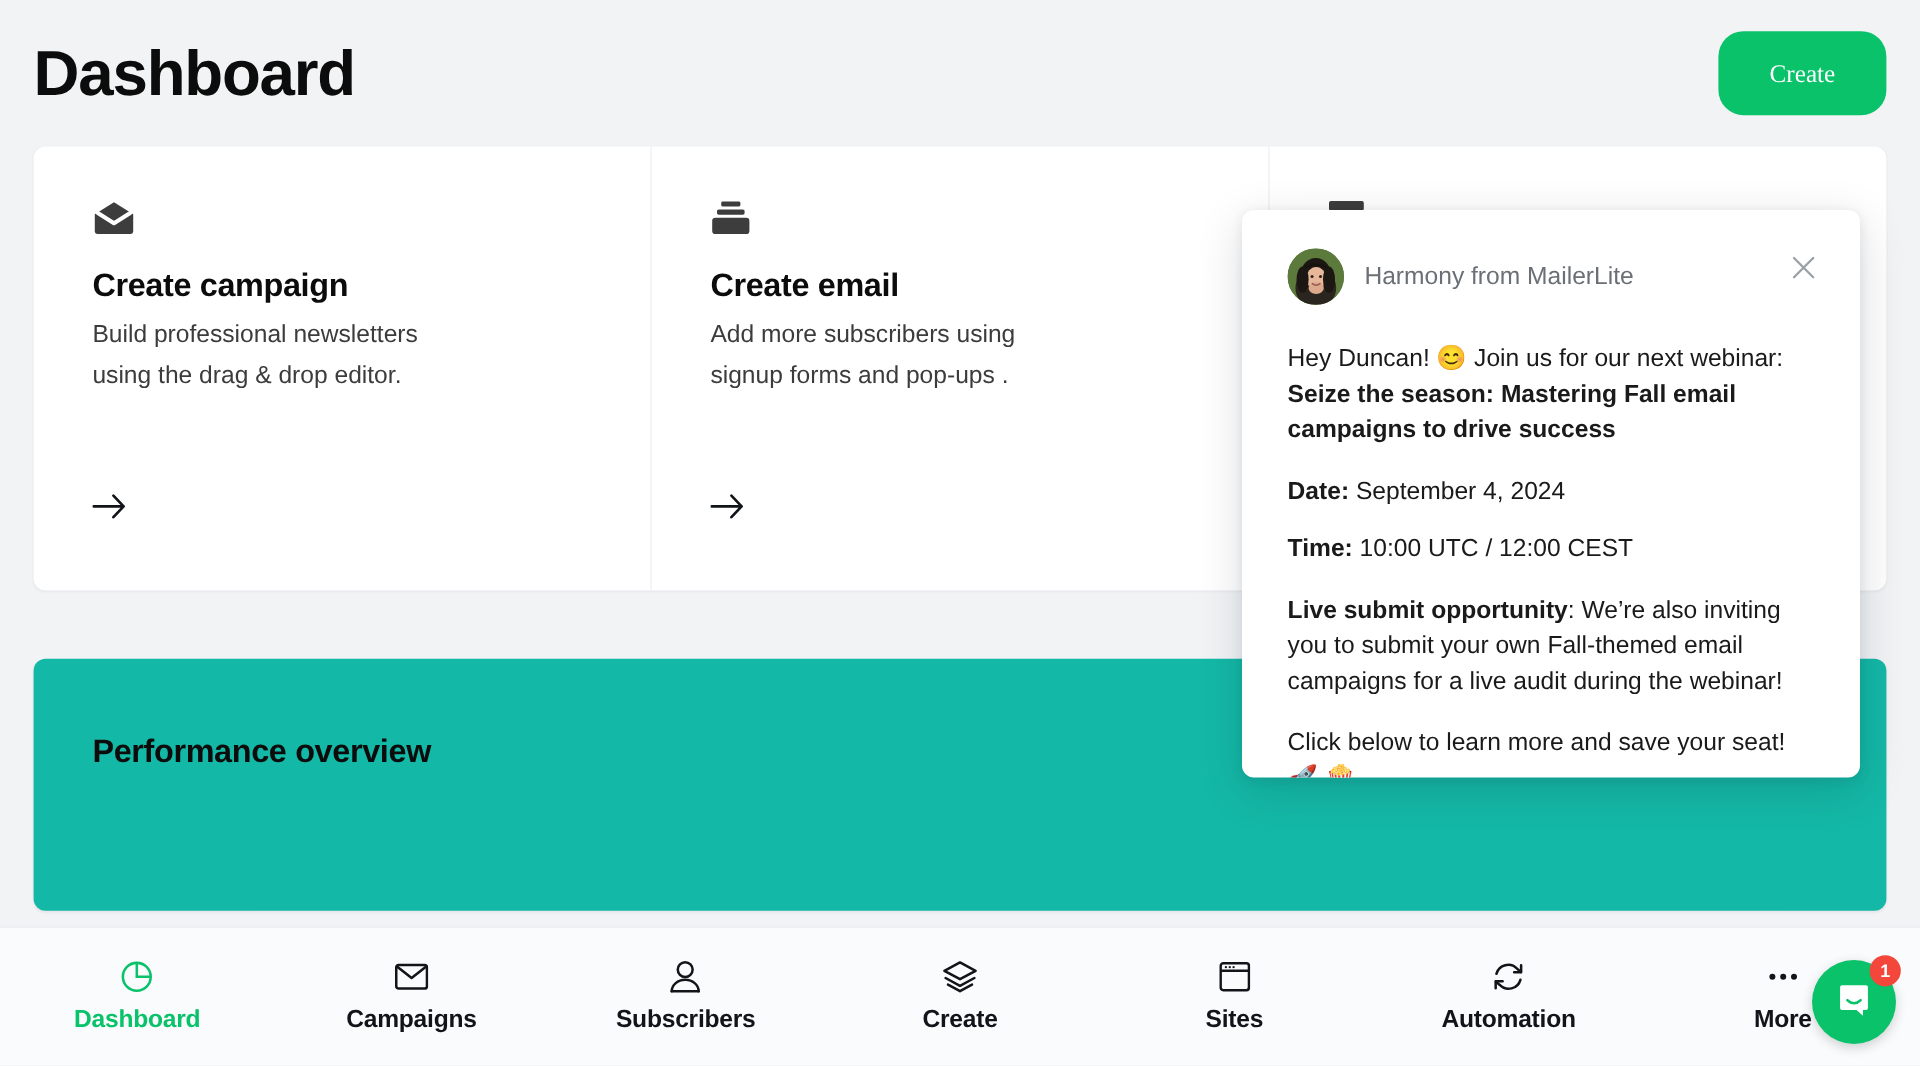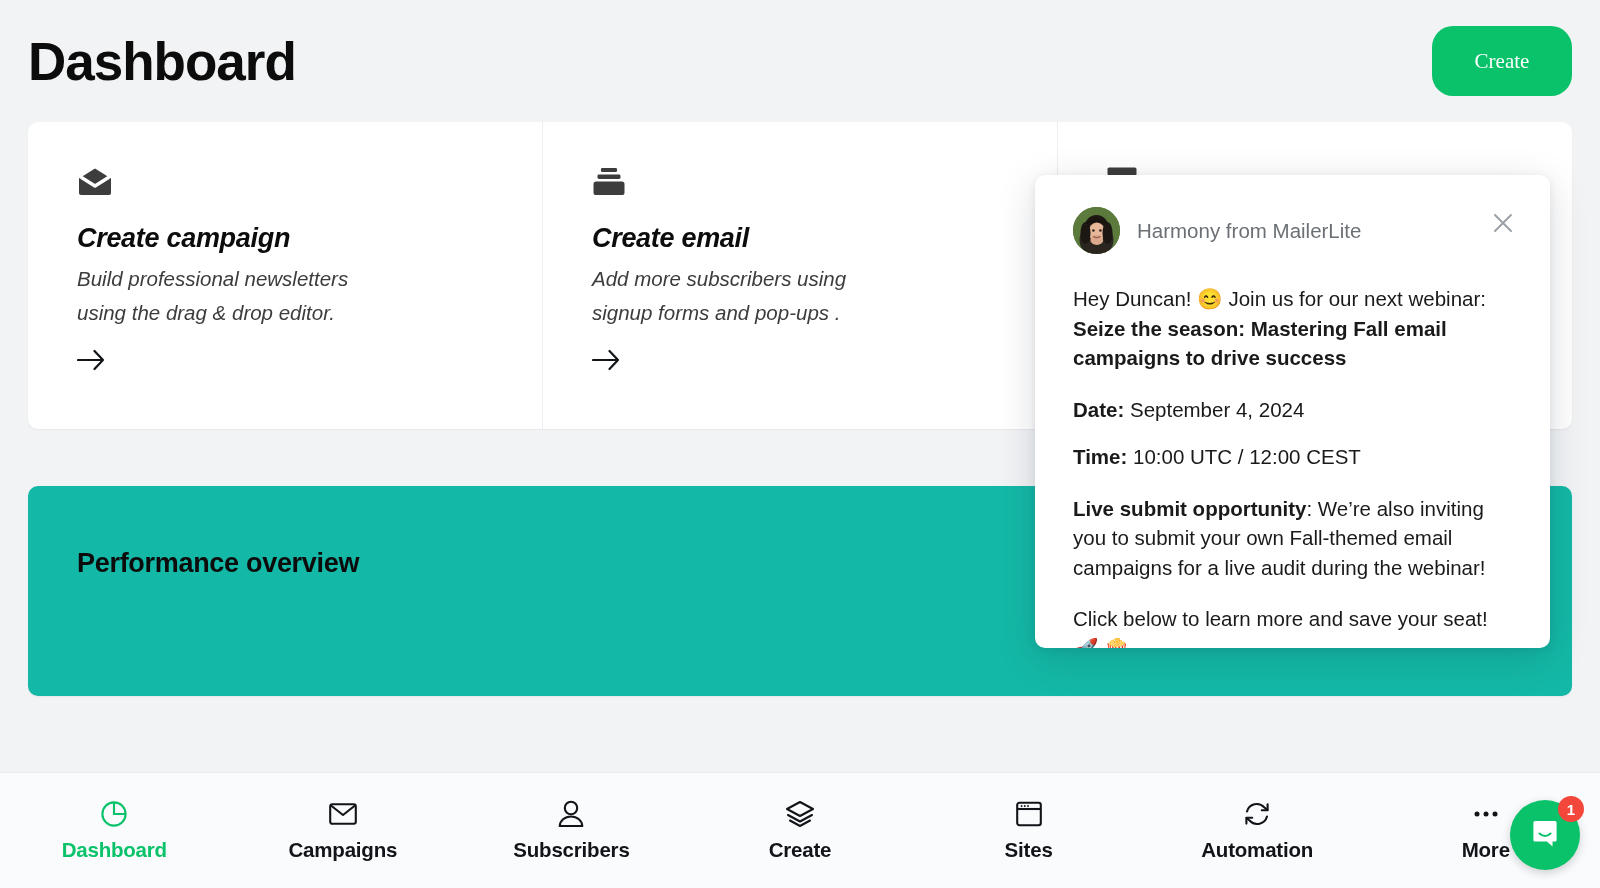--- a/index.html
+++ b/index.html
@@ -51,24 +51,23 @@
     display: flex;
     align-items: center;
     justify-content: center;
   }
 
   
   .cards {
     background: #ffffff;
     border-radius: 10px;
     display: flex;
-    height: 307px;
+    height: 370px;
     overflow: hidden;
     box-shadow: 0 1px 2px rgba(16,24,40,.05);
-    font-style: italic;
   }
   .card {
     flex: 1 1 0;
     padding: 45px 49px 0 49px;
     border-right: 1px solid #eceef0;
     position: relative;
     cursor: pointer;
   }
   .card:last-child { border-right: none; }
   .card-icon {

